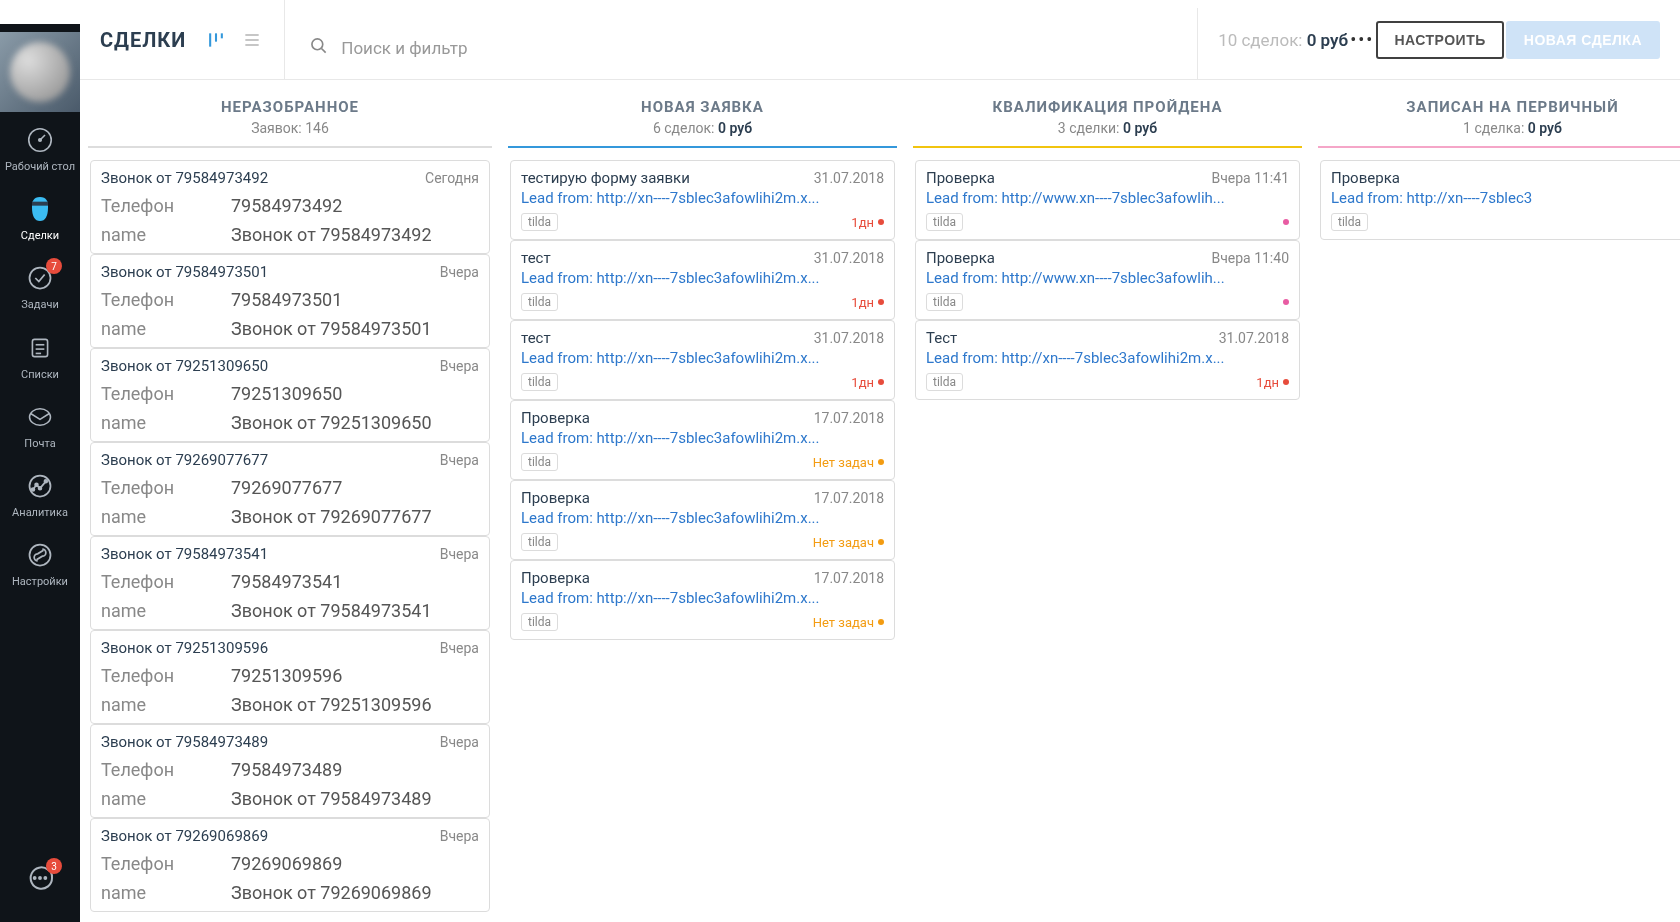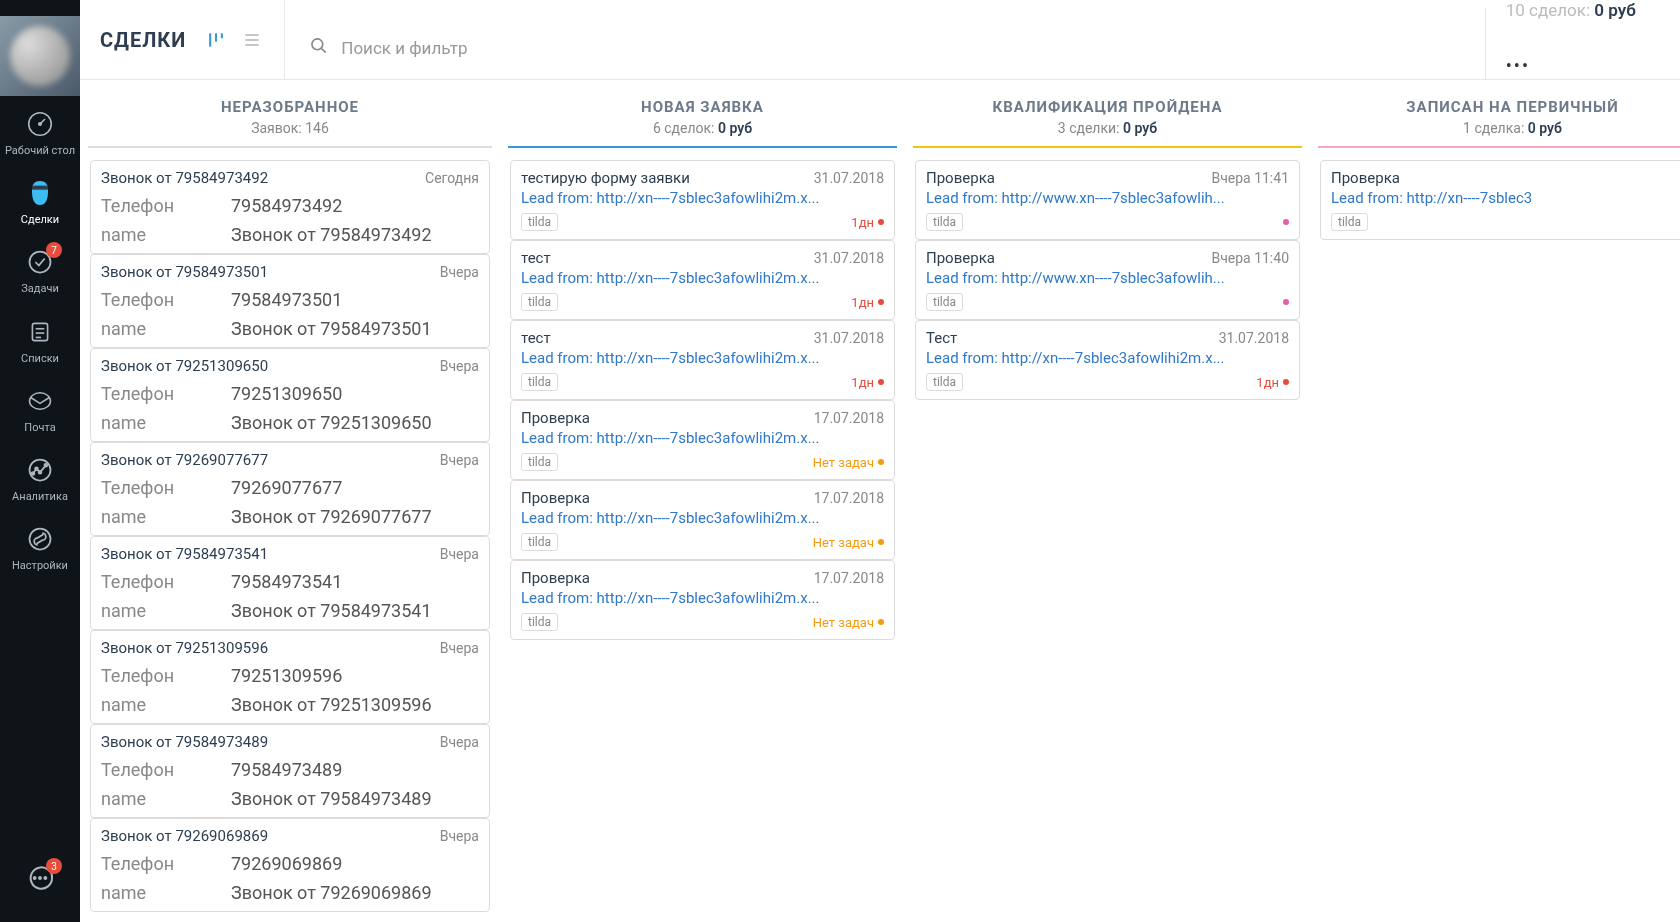--- a/index.html
+++ b/index.html
@@ -1,20 +1,20 @@
 <!DOCTYPE html>
 <html><head>
 <meta charset="utf-8">
 <style>
 * { margin: 0; padding: 0; box-sizing: border-box; }
 body { font-family: -apple-system, BlinkMacSystemFont, "Segoe UI", Roboto, sans-serif; width: 1680px; height: 922px; overflow: hidden; background: #fff; }
 
 .app { display: flex; height: 100%; }
 
-.sidebar { width: 80px; background: #0f1419; display: flex; flex-direction: column; align-items: center; padding-top: 16px; position: relative; }
+.sidebar { width: 80px; background: #0f1419; display: flex; flex-direction: column; align-items: center; padding-top: 8px; position: relative; margin-top: 24px; }
 .avatar { width: 80px; height: 80px; background: linear-gradient(135deg, #8a9ba8, #4a5a6a); display: flex; align-items: center; justify-content: center; }
 .avatar-img { width: 60px; height: 60px; border-radius: 50%; background: radial-gradient(circle at 30% 30%, #ddd, #888); filter: blur(3px); }
 .nav { display: flex; flex-direction: column; align-items: center; width: 100%; }
 .nav-item { width: 100%; display: flex; flex-direction: column; align-items: center; padding: 12px 0 8px 0; cursor: pointer; color: #aeb6bf; position: relative; }
 .nav-item.active { color: #fff; }
 .nav-item .nav-label { font-size: 11px; margin-top: 4px; text-align: center; line-height: 1.2; }
 .nav-item .icon { width: 32px; height: 32px; display: flex; align-items: center; justify-content: center; }
 .nav-item .badge { position: absolute; top: 8px; right: 18px; background: #e74c3c; color: #fff; font-size: 10px; border-radius: 10px; min-width: 16px; height: 16px; display: flex; align-items: center; justify-content: center; padding: 0 3px; }
 .chat-bubble { position: absolute; bottom: 20px; left: 50%; transform: translateX(-50%); }
 
@@ -22,21 +22,21 @@
 
 .header { height: 80px; display: flex; align-items: center; border-bottom: 1px solid #e8e8e8; }
 .header-left { display: flex; align-items: center; padding: 0 20px; border-right: 1px solid #e8e8e8; height: 100%; gap: 18px; }
 .title { font-size: 20px; font-weight: 700; letter-spacing: 1px; color: #2c3e50; }
 .view-icons { display: flex; gap: 12px; align-items: center; }
 .vicon { width: 24px; height: 24px; display: flex; align-items: center; justify-content: center; color: #bbb; cursor: pointer; }
 .vicon.active { color: #3498db; }
 .search-area { flex: 1; display: flex; align-items: center; padding: 0 24px; gap: 12px; height: 100%; border-right: 1px solid #e8e8e8; margin-top: 16px; }
 .search-area .sicon { color: #888; }
 .search-text { color: #999; font-size: 17px; }
-.header-right { display: flex; align-items: flex-start; padding: 0 20px; gap: 35px; height: 100%; flex-direction: column; }
+.header-right { display: flex; align-items: center; padding: 0 20px; gap: 2px; height: 100%; }
 .deal-count { color: #bbb; font-size: 17px; }
 .deal-count .val { color: #2c3e50; font-weight: 600; }
 .dots { font-size: 18px; color: #333; cursor: pointer; letter-spacing: 2px; }
 .btn { border: 2px solid #404040; background: #fff; padding: 9px 16px; font-size: 14px; font-weight: 600; letter-spacing: 0.5px; border-radius: 3px; cursor: pointer; color: #555; text-transform: uppercase; }
 .btn.primary { background: #cfe3f7; border-color: #cfe3f7; color: #fff; }
 
 .board { flex: 1; display: flex; overflow-x: auto; overflow-y: hidden; background: #fff; padding: 0; }
 .column { width: 405px; flex-shrink: 0; display: flex; flex-direction: column; padding: 0 8px; }
 .column:first-child { width: 420px; }
 .col-header { text-align: center; padding: 18px 0 10px 0; border-bottom: 2px solid; }

